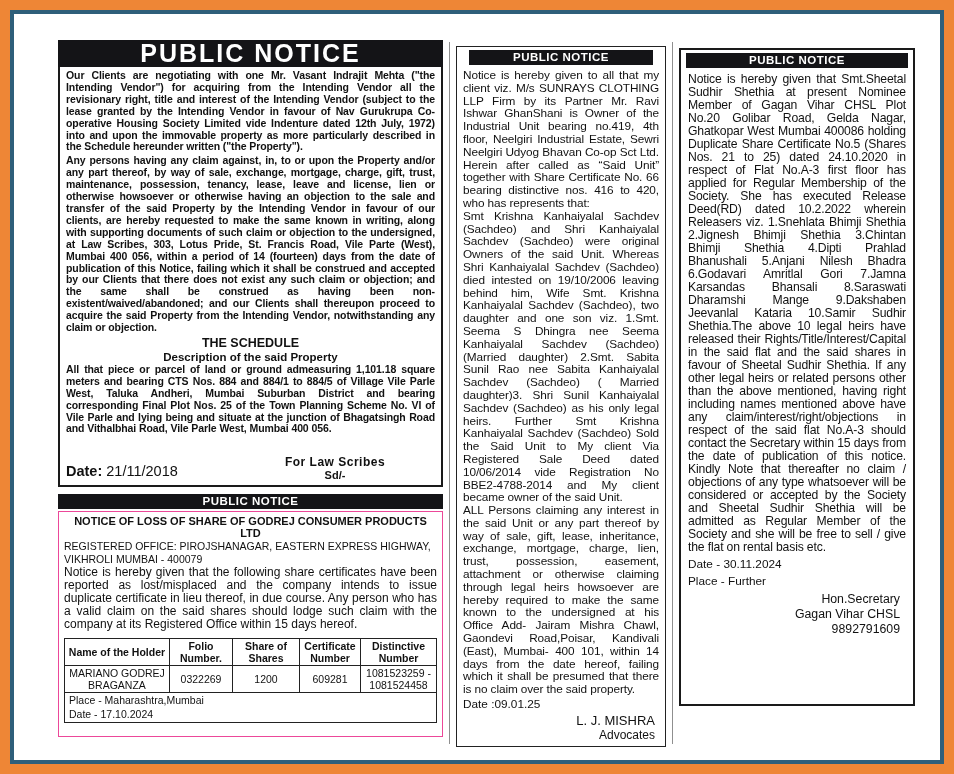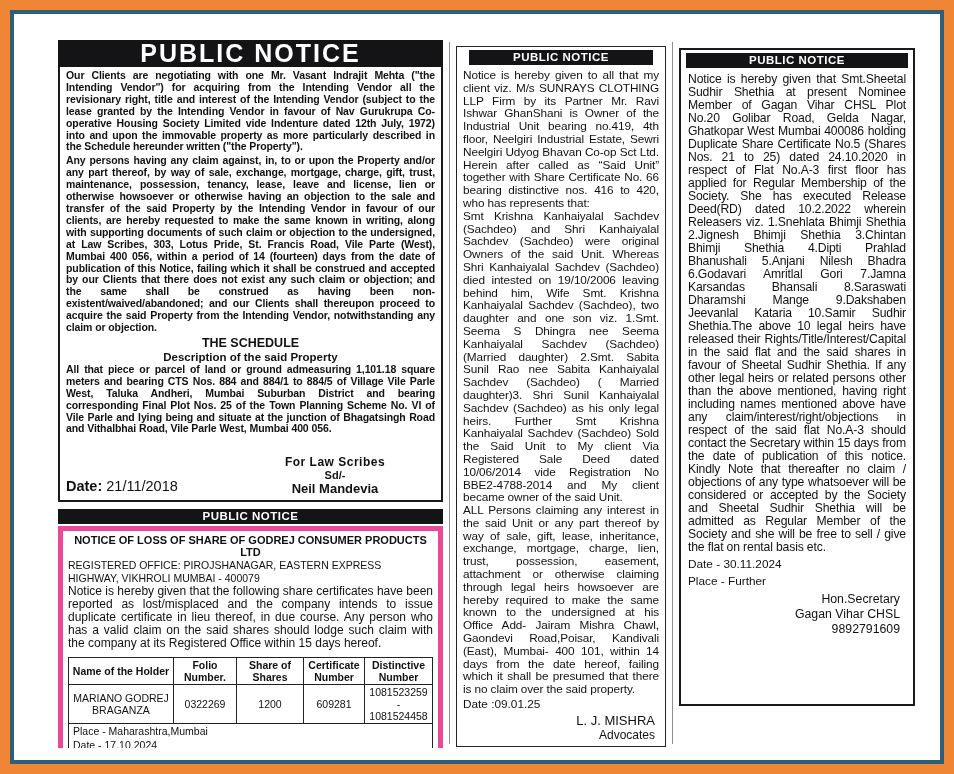--- a/index.html
+++ b/index.html
@@ -25,21 +25,21 @@
   .n1-sign{margin-left:auto;text-align:center;font-weight:bold;width:200px;margin-top:-10px;}
   .n1-sign .s1{font-size:12px;letter-spacing:0.5px;margin-top:28px;}
   .n1-sign .s2{font-size:11px;}
   .n1-sign .s3{font-size:13px;}
   .n1-sign .s4{font-size:13px;}
 
   
   .bar-small{background:#141417;color:#fff;font-weight:bold;font-size:11.5px;line-height:15px;height:15px;
              text-align:center;letter-spacing:0.5px;}
   .n2-wrap{margin-top:7px;}
-  .n2-box{border:5px solid #ec4899;padding:3px 5px 13px 5px;margin-top:2px;}
+  .n2-box{border:1px solid #ec4899;padding:3px 5px 13px 5px;margin-top:2px;}
   .n2-title{font-size:11px;font-weight:bold;text-align:center;margin:0 0 1px 0;}
   .n2-office{font-size:10.5px;line-height:12.5px;text-align:left;margin:0 0 1px 0;}
   .n2-body{font-size:12px;line-height:12.8px;text-align:justify;margin:0 0 8px 0;}
   table.n2-table{border-collapse:collapse;width:100%;font-size:10.5px;}
   table.n2-table th,table.n2-table td{border:1px solid #222;padding:1px 2px;text-align:center;}
   table.n2-table th{font-weight:bold;line-height:12px;}
   table.n2-table td{line-height:12px;}
   table.n2-table td.ft{text-align:left;padding:1px 4px;line-height:13.5px;}
 
   
@@ -78,21 +78,20 @@
           <div class="n1-desc">Description of the said Property</div>
           <p>All that piece or parcel of land or ground admeasuring 1,101.18 square meters and bearing CTS Nos. 884 and 884/1 to 884/5 of Village Vile Parle West, Taluka Andheri, Mumbai Suburban District and bearing corresponding Final Plot Nos. 25 of the Town Planning Scheme No. VI of Vile Parle and lying being and situate at the junction of Bhagatsingh Road and Vithalbhai Road, Vile Parle West, Mumbai 400 056.</p>
           <div class="n1-footer">
             <div class="n1-date">
               <span class="lbl">Date:</span>
               <span>21/11/2018</span>
             </div>
             <div class="n1-sign">
               <div class="s1">For Law Scribes</div>
               <div class="s2">Sd/-</div>
-              <div class="s3">Neil Mandevia</div>
             </div>
           </div>
         </div>
 
         <div class="n2-wrap">
           <div class="bar-small">PUBLIC NOTICE</div>
           <div class="n2-box">
             <div class="n2-title">NOTICE OF LOSS OF SHARE OF GODREJ CONSUMER PRODUCTS LTD</div>
             <div class="n2-office">REGISTERED OFFICE: PIROJSHANAGAR, EASTERN EXPRESS HIGHWAY, VIKHROLI MUMBAI - 400079</div>
             <p class="n2-body">Notice is hereby given that the following share certificates have been reported as lost/misplaced and the company intends to issue duplicate certificate in lieu thereof, in due course. Any person who has a valid claim on the said shares should lodge such claim with the company at its Registered Office within 15 days hereof.</p>

